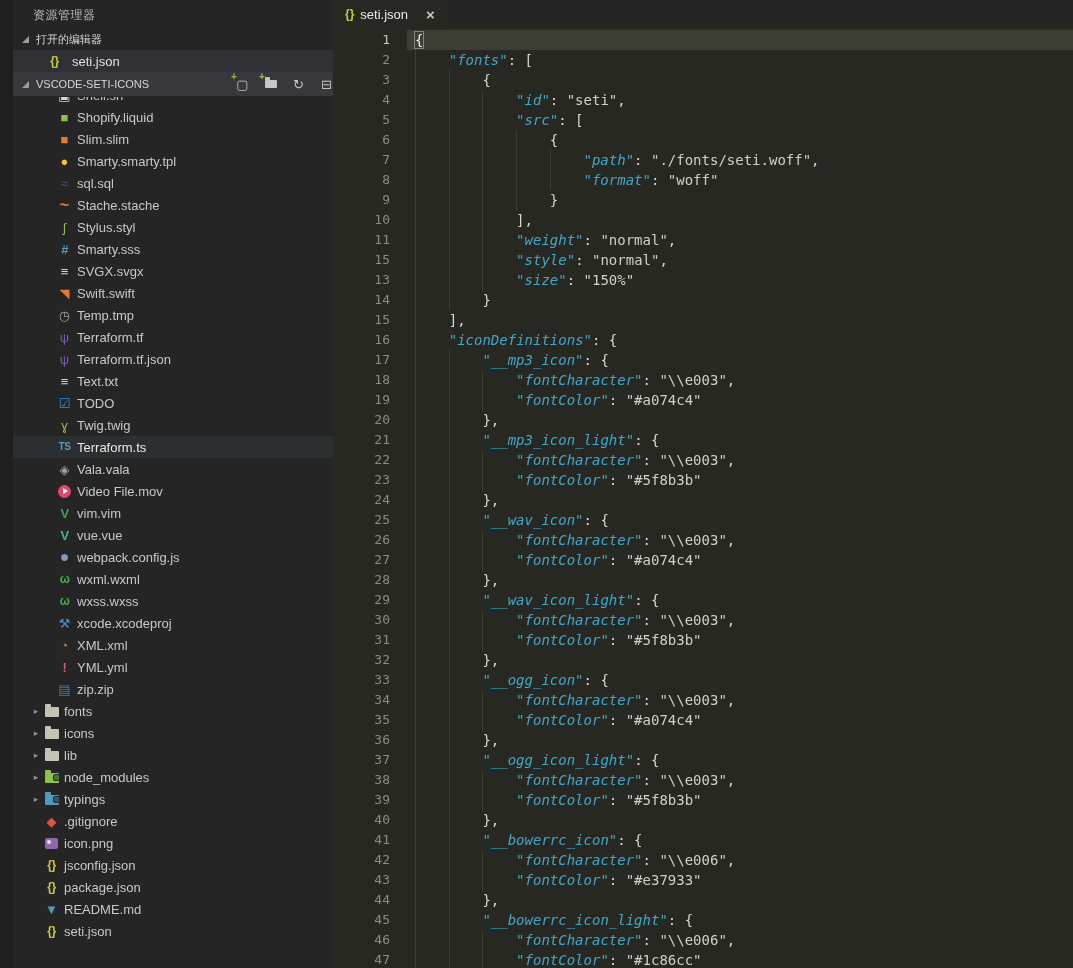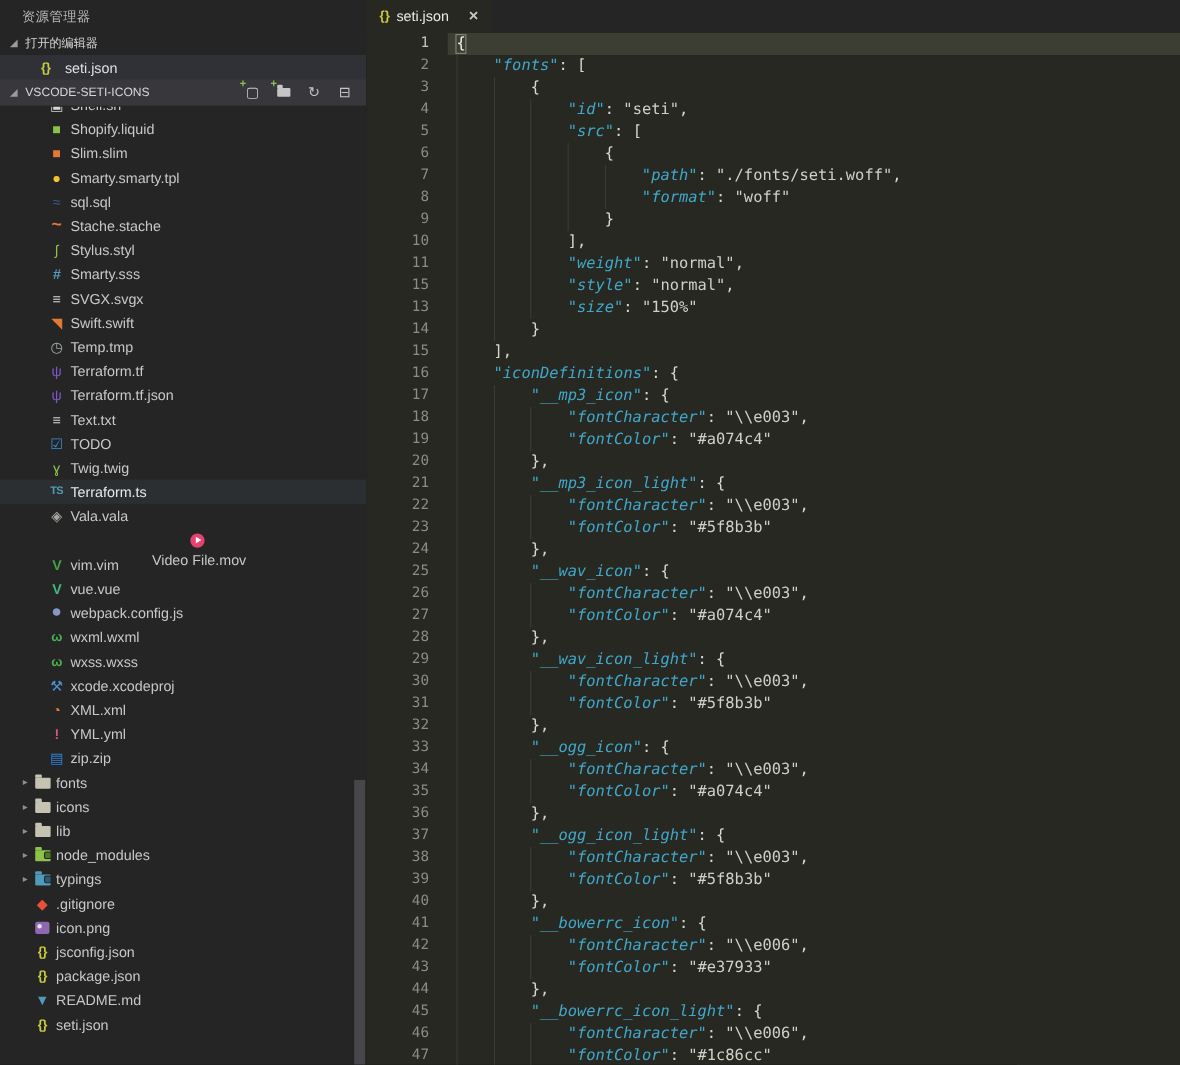--- a/index.html
+++ b/index.html
@@ -1,21 +1,21 @@
 <!DOCTYPE html>
 <html><head>
 <meta charset="utf-8">
 <style>
   * { margin:0; padding:0; box-sizing:border-box; }
   html,body { width:1073px; height:968px; overflow:hidden; background:#1e1e1e;
               font-family:"Liberation Sans","DejaVu Sans",sans-serif; }
   #root { position:relative; width:1073px; height:968px; }
 
   
-  #sidebar { position:absolute; left:0; top:0; width:333px; height:968px;
+  #sidebar { position:absolute; left:13px; top:0; width:333px; height:968px;
              background:#252526; color:#cccccc; overflow:hidden; }
   .sb-title { height:28px; line-height:30px; padding-left:20px; font-size:12px;
               color:#bbbbbb; letter-spacing:.5px; }
   .section-header { height:22px; display:flex; align-items:center; gap:7px;
                     padding-left:9px; font-size:11px; color:#d6d6d6; cursor:pointer; }
   .twisty { width:0; height:0; border-left:7px solid transparent;
             border-bottom:7px solid #9b9b9b; flex:0 0 auto; }
   #proj-header { background:#38383c; height:24px; padding-right:10px; }
   #proj-header .label { text-transform:uppercase; }
   .hdr-actions { margin-left:auto; display:flex; gap:9px; align-items:center; }
@@ -241,21 +241,21 @@
           </span>
           <span>Terraform.ts</span>
         </div>
         <div class="tree-row" style="padding-left: 29px;">
           <span class="chev"></span>
           <span class="icon-box">
             <span class="g" style="color: rgb(168, 168, 162);">◈</span>
           </span>
           <span>Vala.vala</span>
         </div>
-        <div class="tree-row" style="padding-left: 29px; flex-direction: column;">
+        <div class="tree-row" style="padding-left: 29px;">
           <span class="chev"></span>
           <span class="icon-box">
             <span class="ficon-play" style="background: rgb(229, 66, 110);"></span>
           </span>
           <span>Video File.mov</span>
         </div>
         <div class="tree-row" style="padding-left: 29px;">
           <span class="chev"></span>
           <span class="icon-box">
             <span class="t" style="color: rgb(67, 160, 71); font-size: 13px;">V</span>

